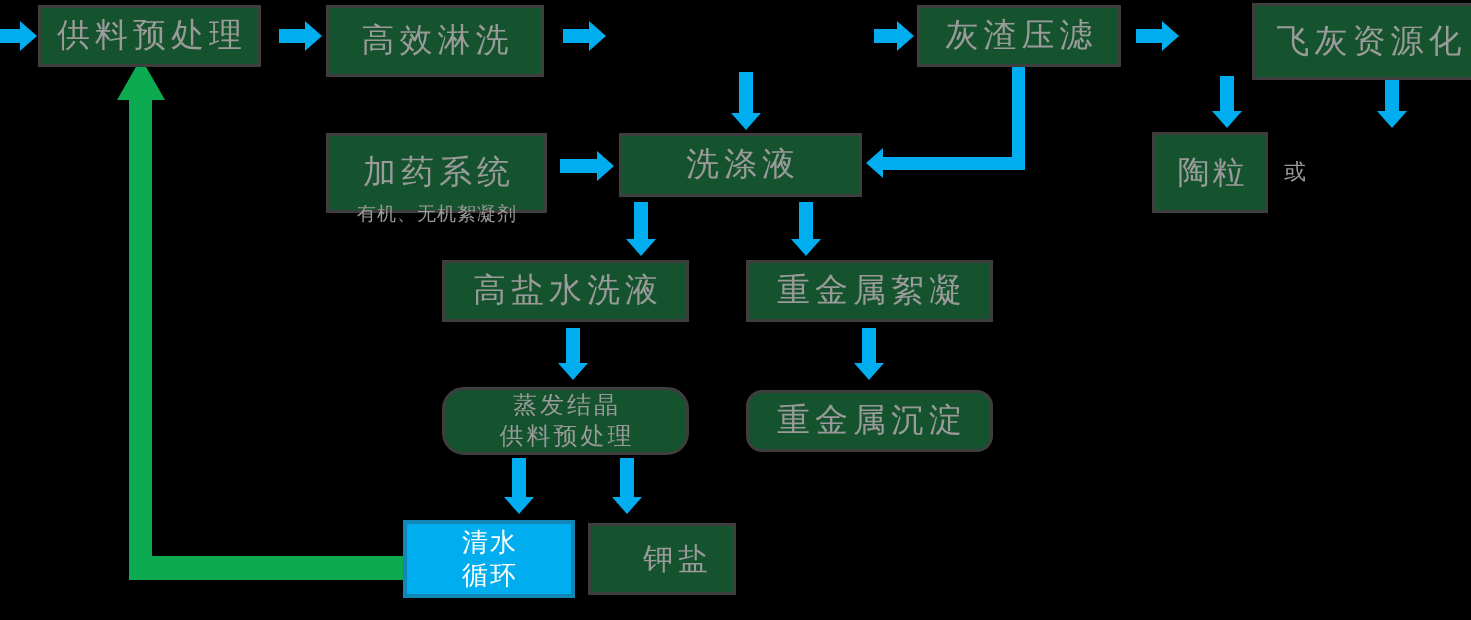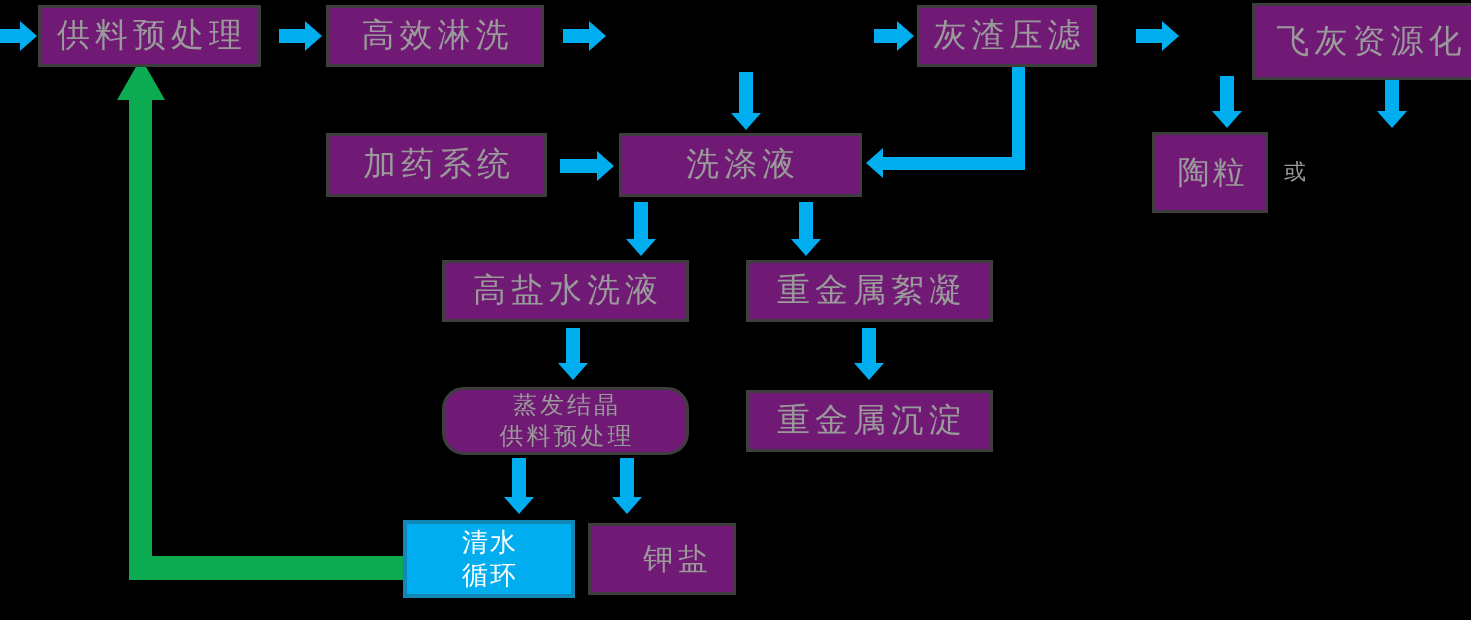--- a/index.html
+++ b/index.html
@@ -9,21 +9,21 @@
     background:var(--background,#000);
     overflow:hidden;
     font-family:"Liberation Serif","DejaVu Serif",serif;
   }
   .layer{position:absolute;left:0;top:0;width:1471px;height:620px;}
   .blue{fill:var(--arrow-blue,#00AEEF);}
   .green{fill:var(--recycle-green,#0CAB51);}
   .node{
     position:absolute;
     box-sizing:border-box;
-    background:#701a75;
+    background:#14532d;
     border:3px solid var(--box-border,#3E3E3E);
     color:var(--box-text,#9A9A9A);
     display:flex;flex-direction:column;
     align-items:center;justify-content:center;
     font-size:33px;letter-spacing:5px;
     text-indent:5px; 
     line-height:1.15;
     white-space:nowrap;
   }
   .node.highlight{
@@ -106,36 +106,37 @@
 
     <g>
       <path class="green" d="M141,58 L165,100 L152,100 L152,556 L403,556 L403,580 L129,580 L129,100 L117,100 Z"></path>
     </g>
   </svg>
 
   <div class="node" style="left:38px;top:5px;width:223px;height:62px;">
     <span>供料预处理</span>
   </div>
 
-  <div class="node" style="left:326px;top:5px;width:218px;height:62px;">
+  <div class="node" style="left:326px;top:5px;width:218px;height:72px;">
     <span>高效淋洗</span>
   </div>
 
 
-  <div class="node" style="left:917px;top:5px;width:180px;height:62px;font-family:Liberation Serif, serif;">
+  <div class="node" style="left:917px;top:5px;width:204px;height:62px;font-family:Liberation Serif, serif;">
     <span>灰渣压滤</span>
   </div>
 
   <div class="node" style="left:1252px;top:3px;width:234px;height:77px;">
     <span>飞灰资源化</span>
   </div>
 
-  <div class="node" style="left:326px;top:133px;width:221px;height:64px;">
+  <div class="node" style="left:326px;top:133px;width:221px;height:80px;">
     <span>加药系统</span>
   </div>
+  <div class="small-note" style="left:328px;top:201px;width:218px;">有机、无机絮凝剂</div>
 
   <div class="node" style="left:619px;top:133px;width:243px;height:64px;">
     <span>洗涤液</span>
   </div>
 
   <div class="node" style="left:1152px;top:132px;width:116px;height:81px;font-size:32px;letter-spacing:3px;">
     <span>陶粒</span>
   </div>
 
   <div class="or-label" style="left:1284px;top:157px;">或</div>
@@ -147,21 +148,21 @@
 
   <div class="node" style="left:442px;top:260px;width:247px;height:62px;">
     <span>高盐水洗液</span>
   </div>
 
   <div class="node two-line" style="left:442px;top:387px;width:247px;height:68px;font-size:24px;letter-spacing:3px;text-indent:3px;border-radius:22px;">
     <span>蒸发结晶</span>
     <span>供料预处理</span>
   </div>
 
-  <div class="node" style="left:746px;top:390px;width:247px;height:62px;">
+  <div class="node" style="left:746px;top:390px;width:247px;height:62px;border-radius:16px;">
     <span>重金属沉淀</span>
   </div>
 
   <div class="node highlight two-line" style="left:403px;top:520px;width:172px;height:78px;font-size:26px;letter-spacing:2px;text-indent:2px;">
     <span>清水</span>
     <span>循环</span>
   </div>
 
   <div class="node" style="left:588px;top:523px;width:148px;height:72px;font-size:30px;padding-left:27px;">
     <span>钾盐</span>

